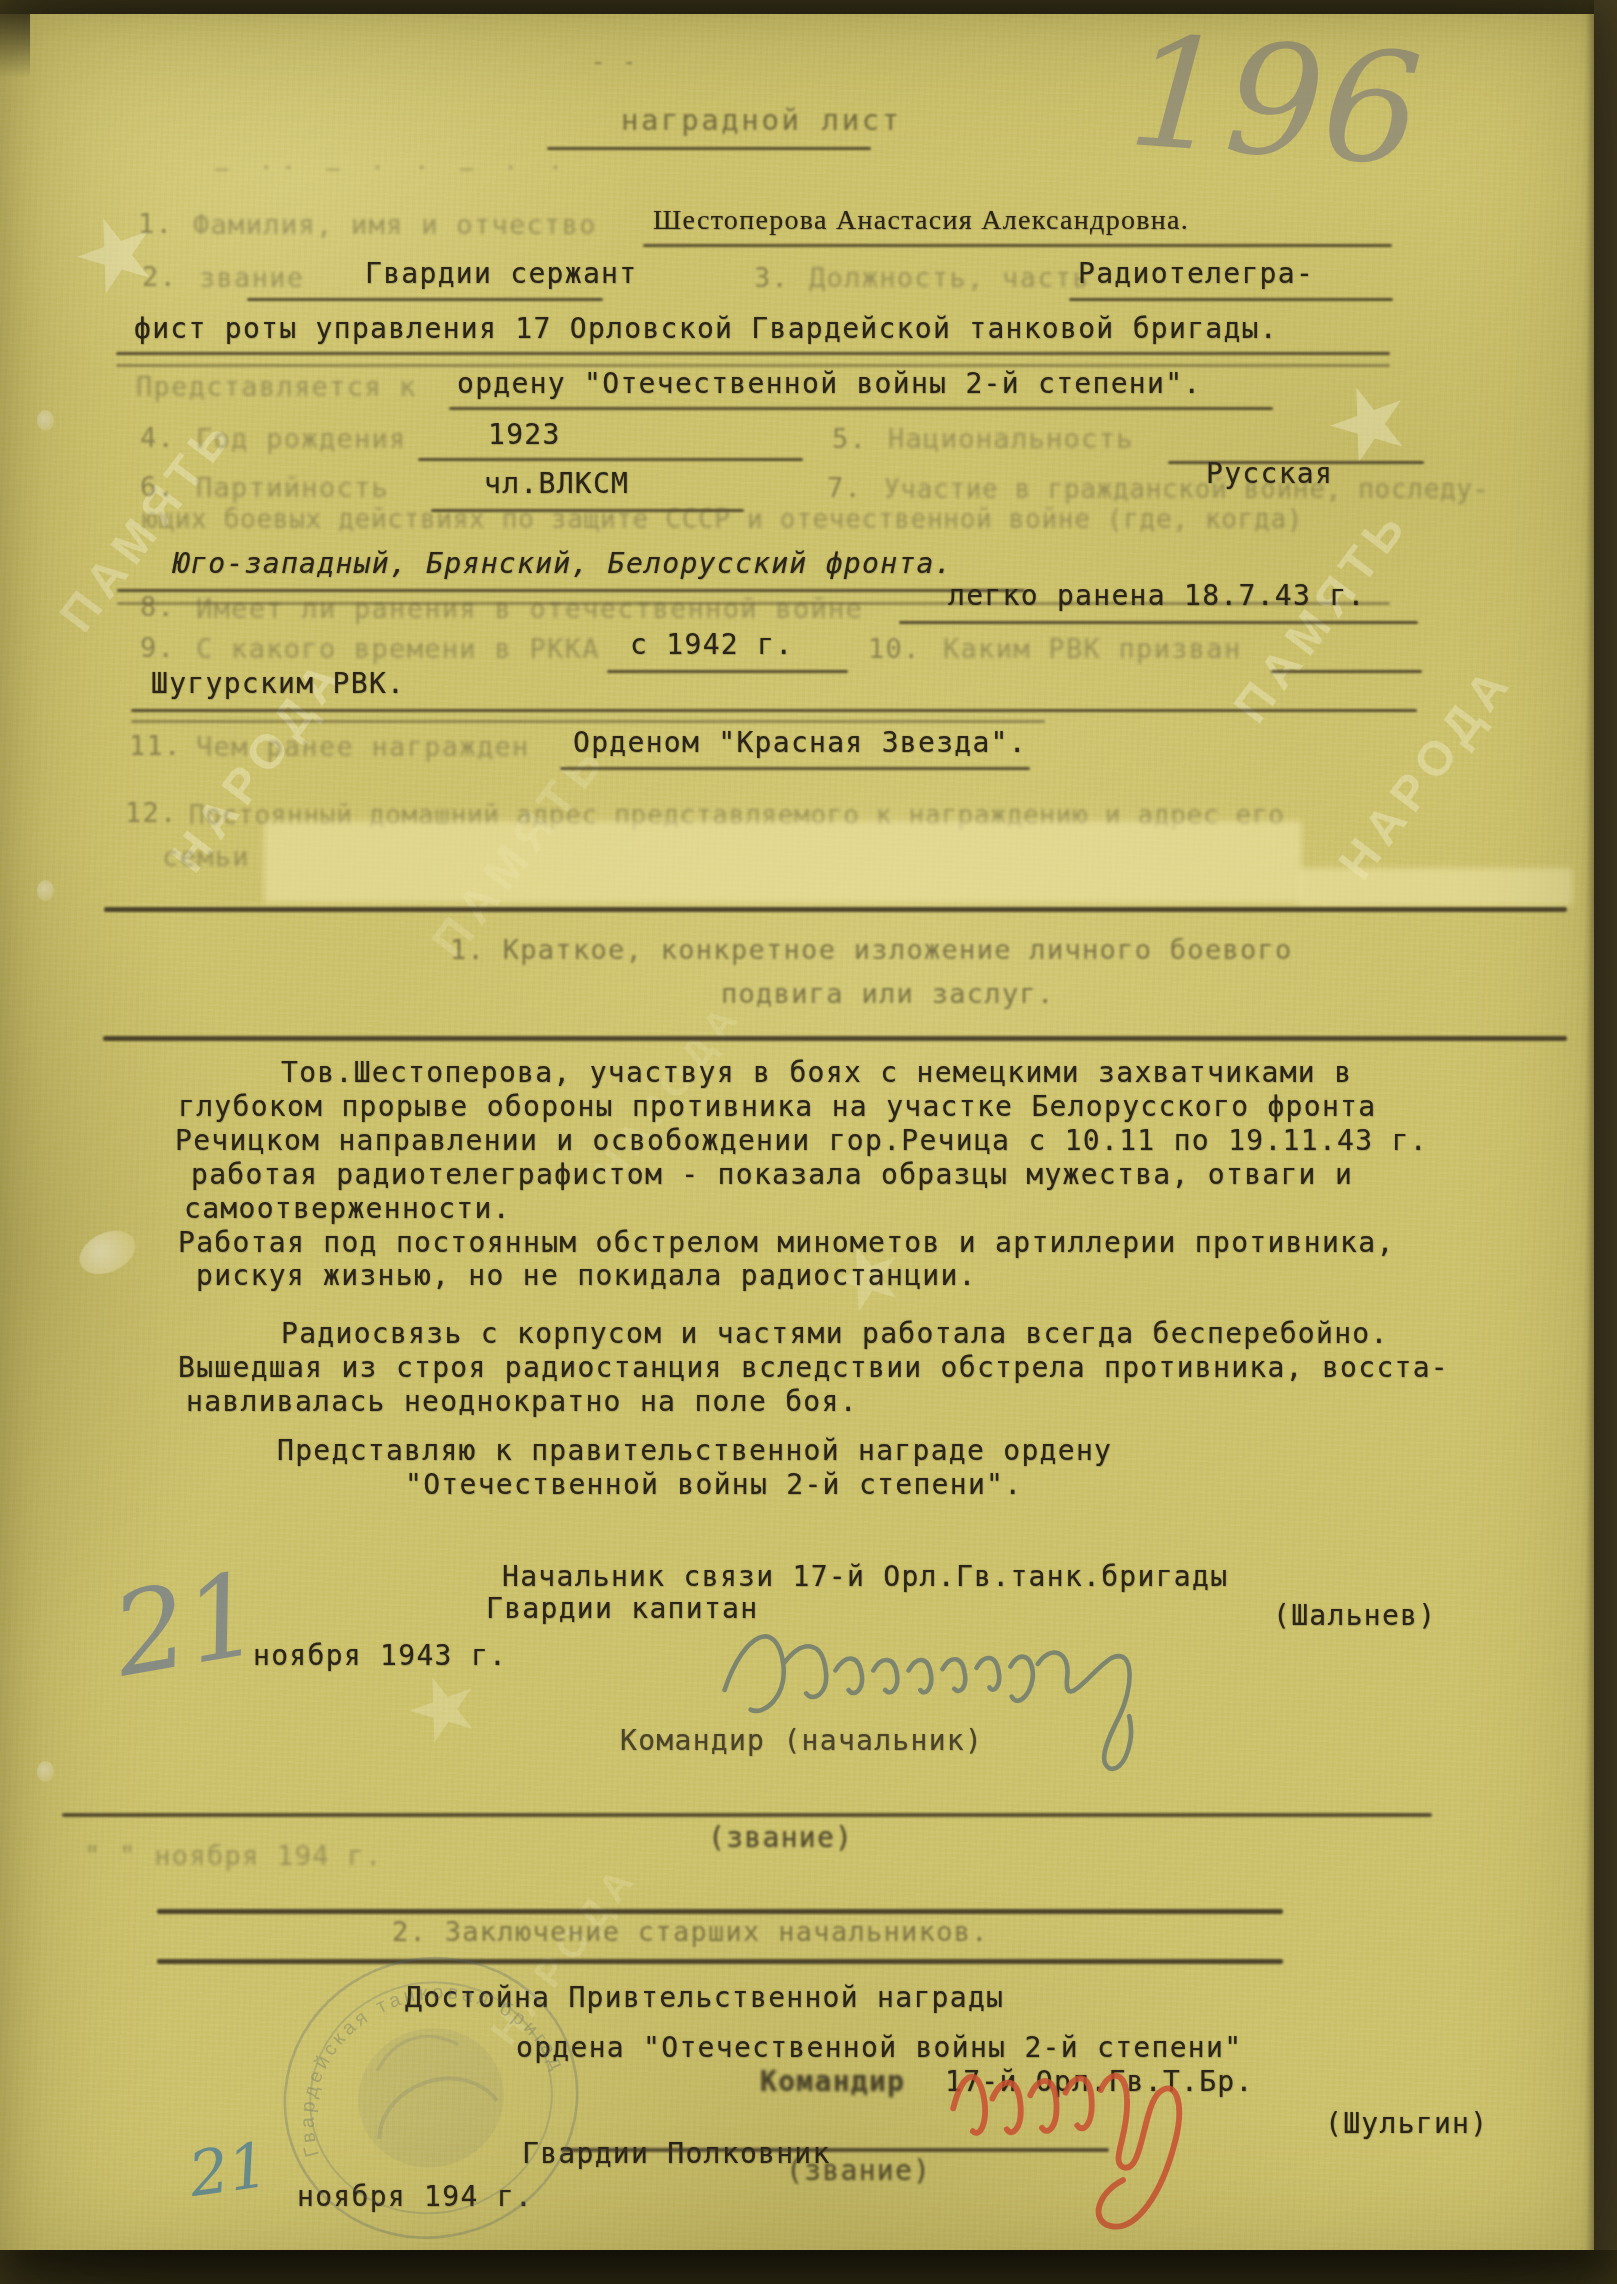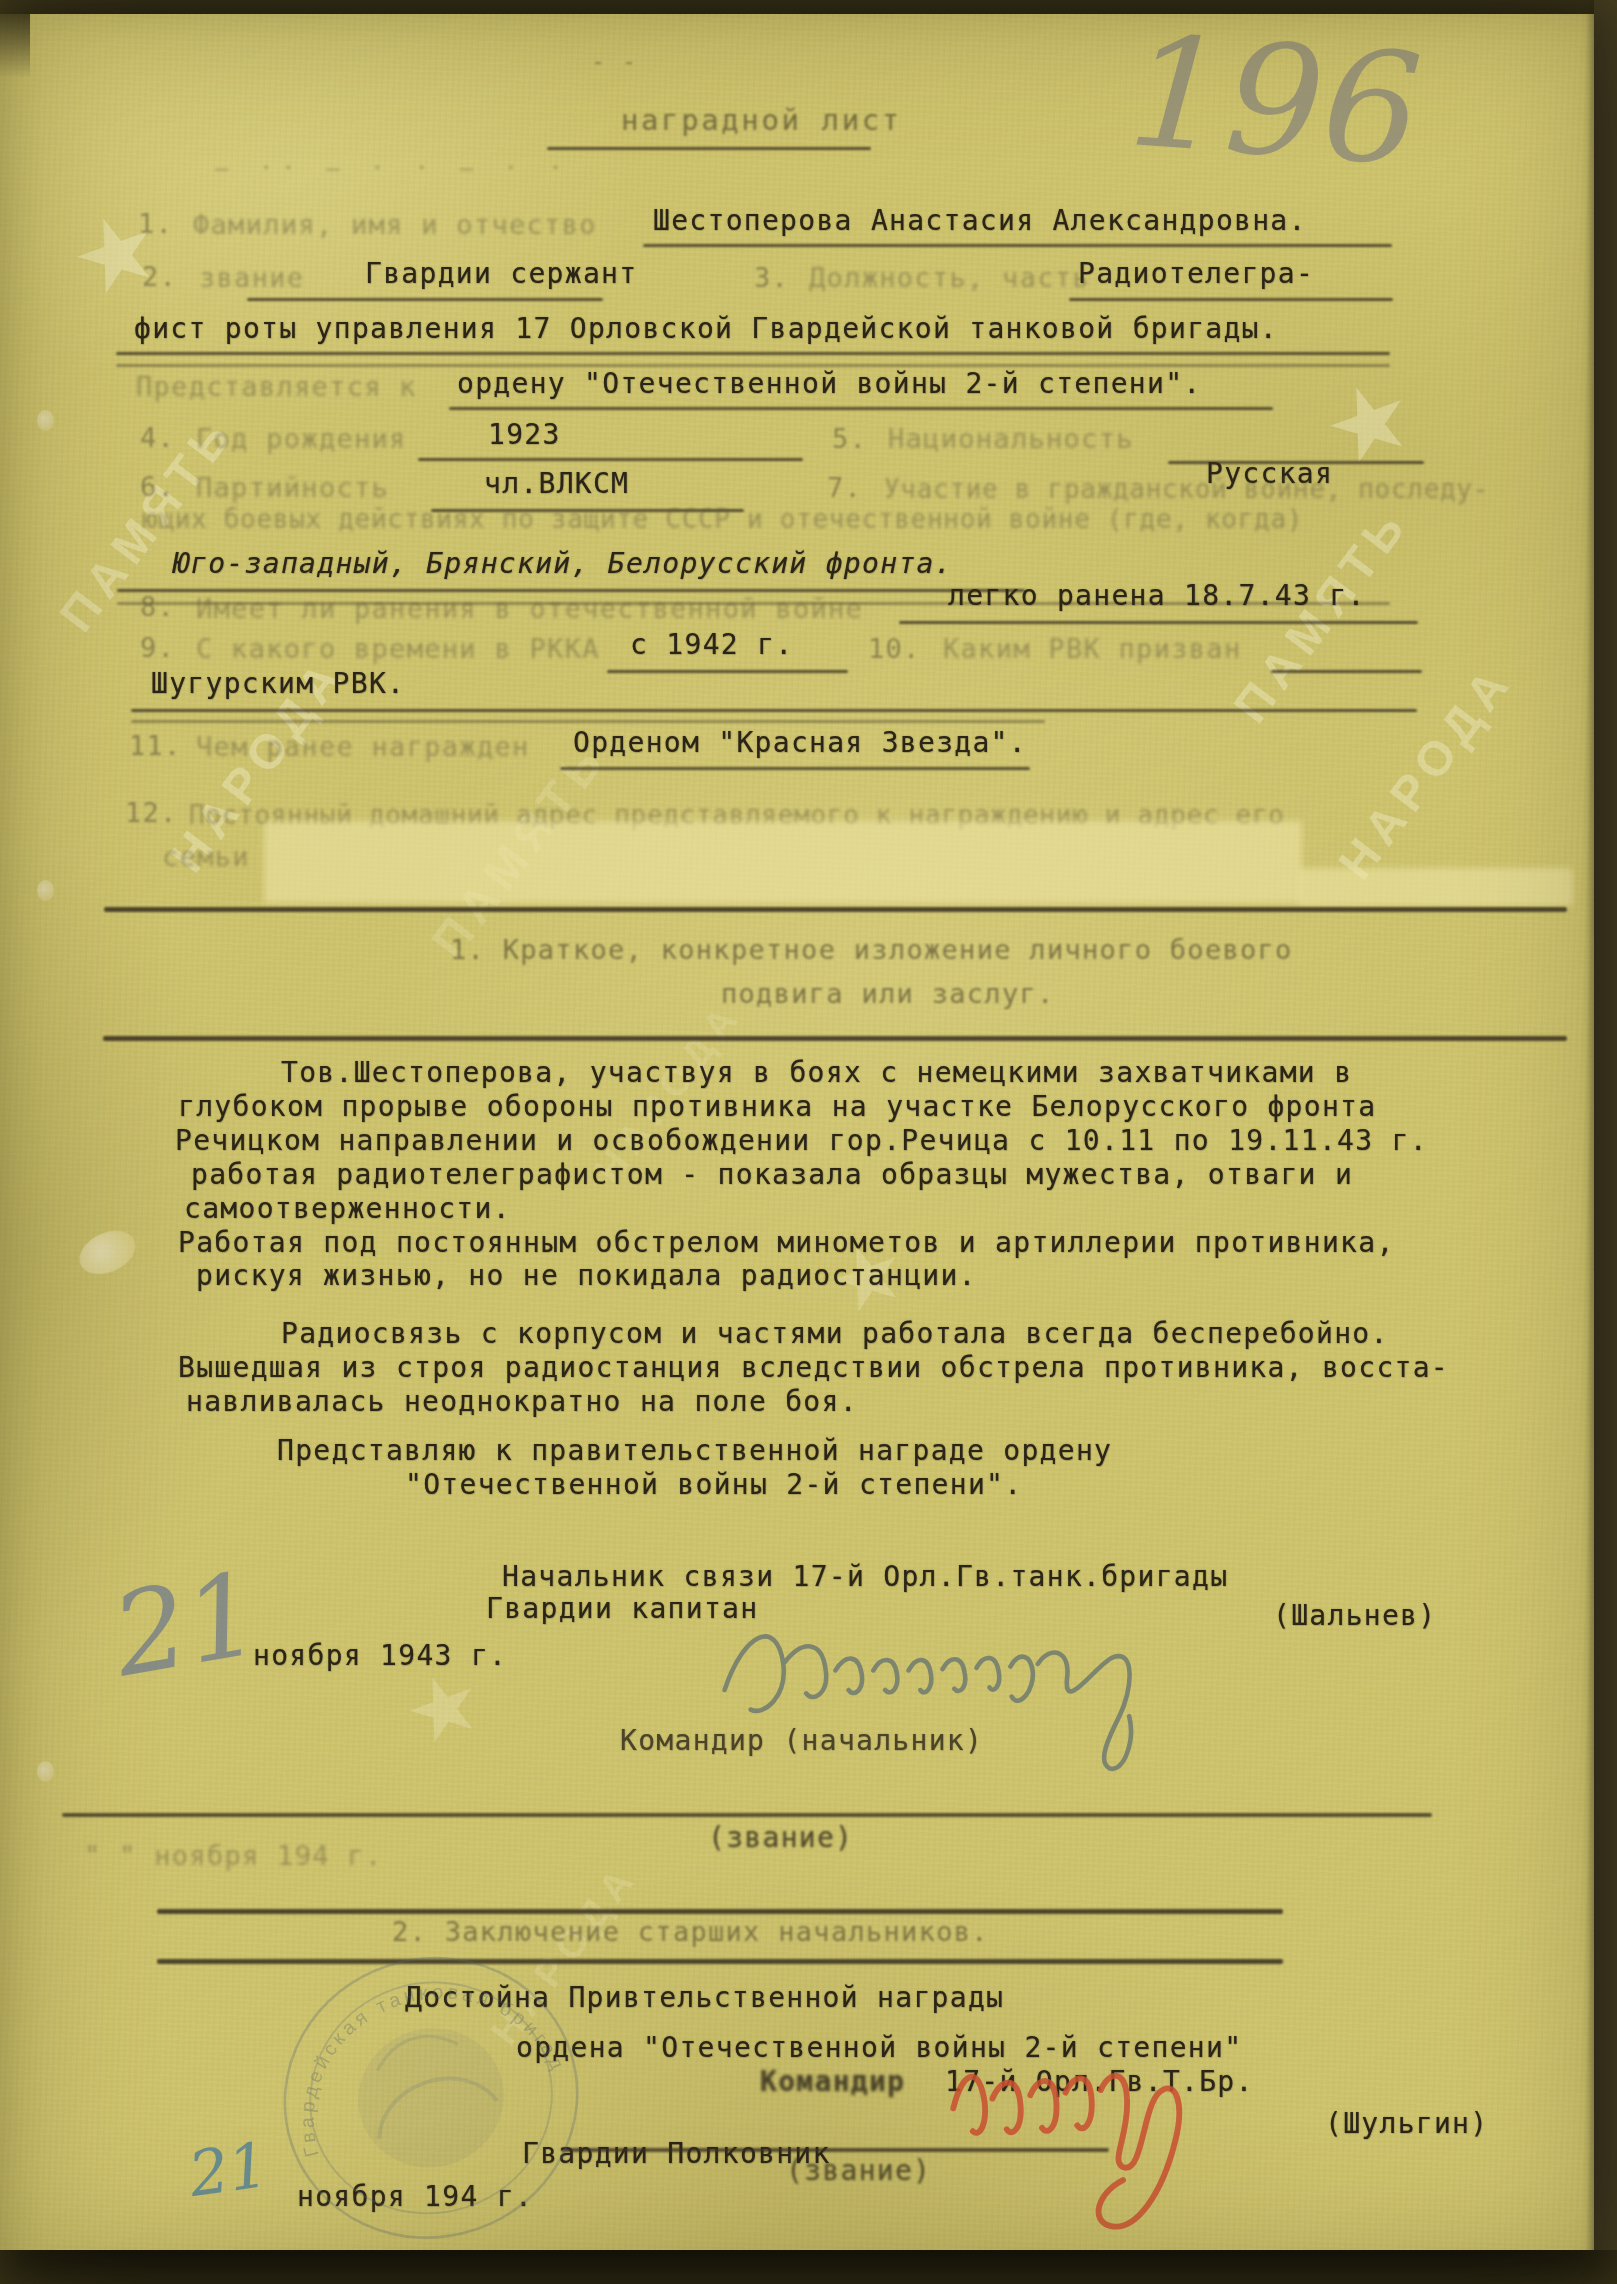--- a/index.html
+++ b/index.html
@@ -59,21 +59,21 @@
   <div class="hole" style="left:37px;top:1761px;"></div>
 
   <div class="f" style="left:591px;top:47px;font-size:23.5px;">-  -</div>
   <div class="f" style="left:621px;top:103px;font-size:29px;letter-spacing:2.6px;opacity:.66;filter:blur(1.2px);color:#4a4227;">наградной лист</div>
   <div class="u" style="left:547px;top:147px;width:324px;"></div>
   <div class="f f2" style="left:215px;top:155px;font-size:22px;letter-spacing:9px;">—  ··  —   ·   ·  —  ·  ·</div>
   <div class="hw" style="left:1129px;top:11.7px;font-size:153px;color:#8f8b7a;transform:rotate(4deg);font-weight:300;opacity:.8;">196</div>
 
   <div class="f" style="left:138px;top:208px;">1.</div>
   <div class="f f2" style="left:193px;top:209px;">Фамилия, имя и отчество</div>
-  <div class="t" style="left:653px;top:204px;">Шестоперова Анастасия Александровна.</div>
+  <div class="t" style="left:653px;top:204px;font-family:Liberation Serif, serif;">Шестоперова Анастасия Александровна.</div>
   <div class="u" style="left:643px;top:244px;width:749px;"></div>
 
   <div class="f" style="left:142px;top:261px;">2.</div>
   <div class="f f2" style="left:199px;top:262px;">звание</div>
   <div class="t" style="left:365px;top:257px;">Гвардии сержант</div>
   <div class="f" style="left:754px;top:262px;">3.</div>
   <div class="f f2" style="left:809px;top:262px;">Должность, часть</div>
   <div class="t" style="left:1078px;top:257px;">Радиотелегра-</div>
   <div class="u" style="left:247px;top:298px;width:356px;"></div>
   <div class="u" style="left:1069px;top:298px;width:324px;"></div>

